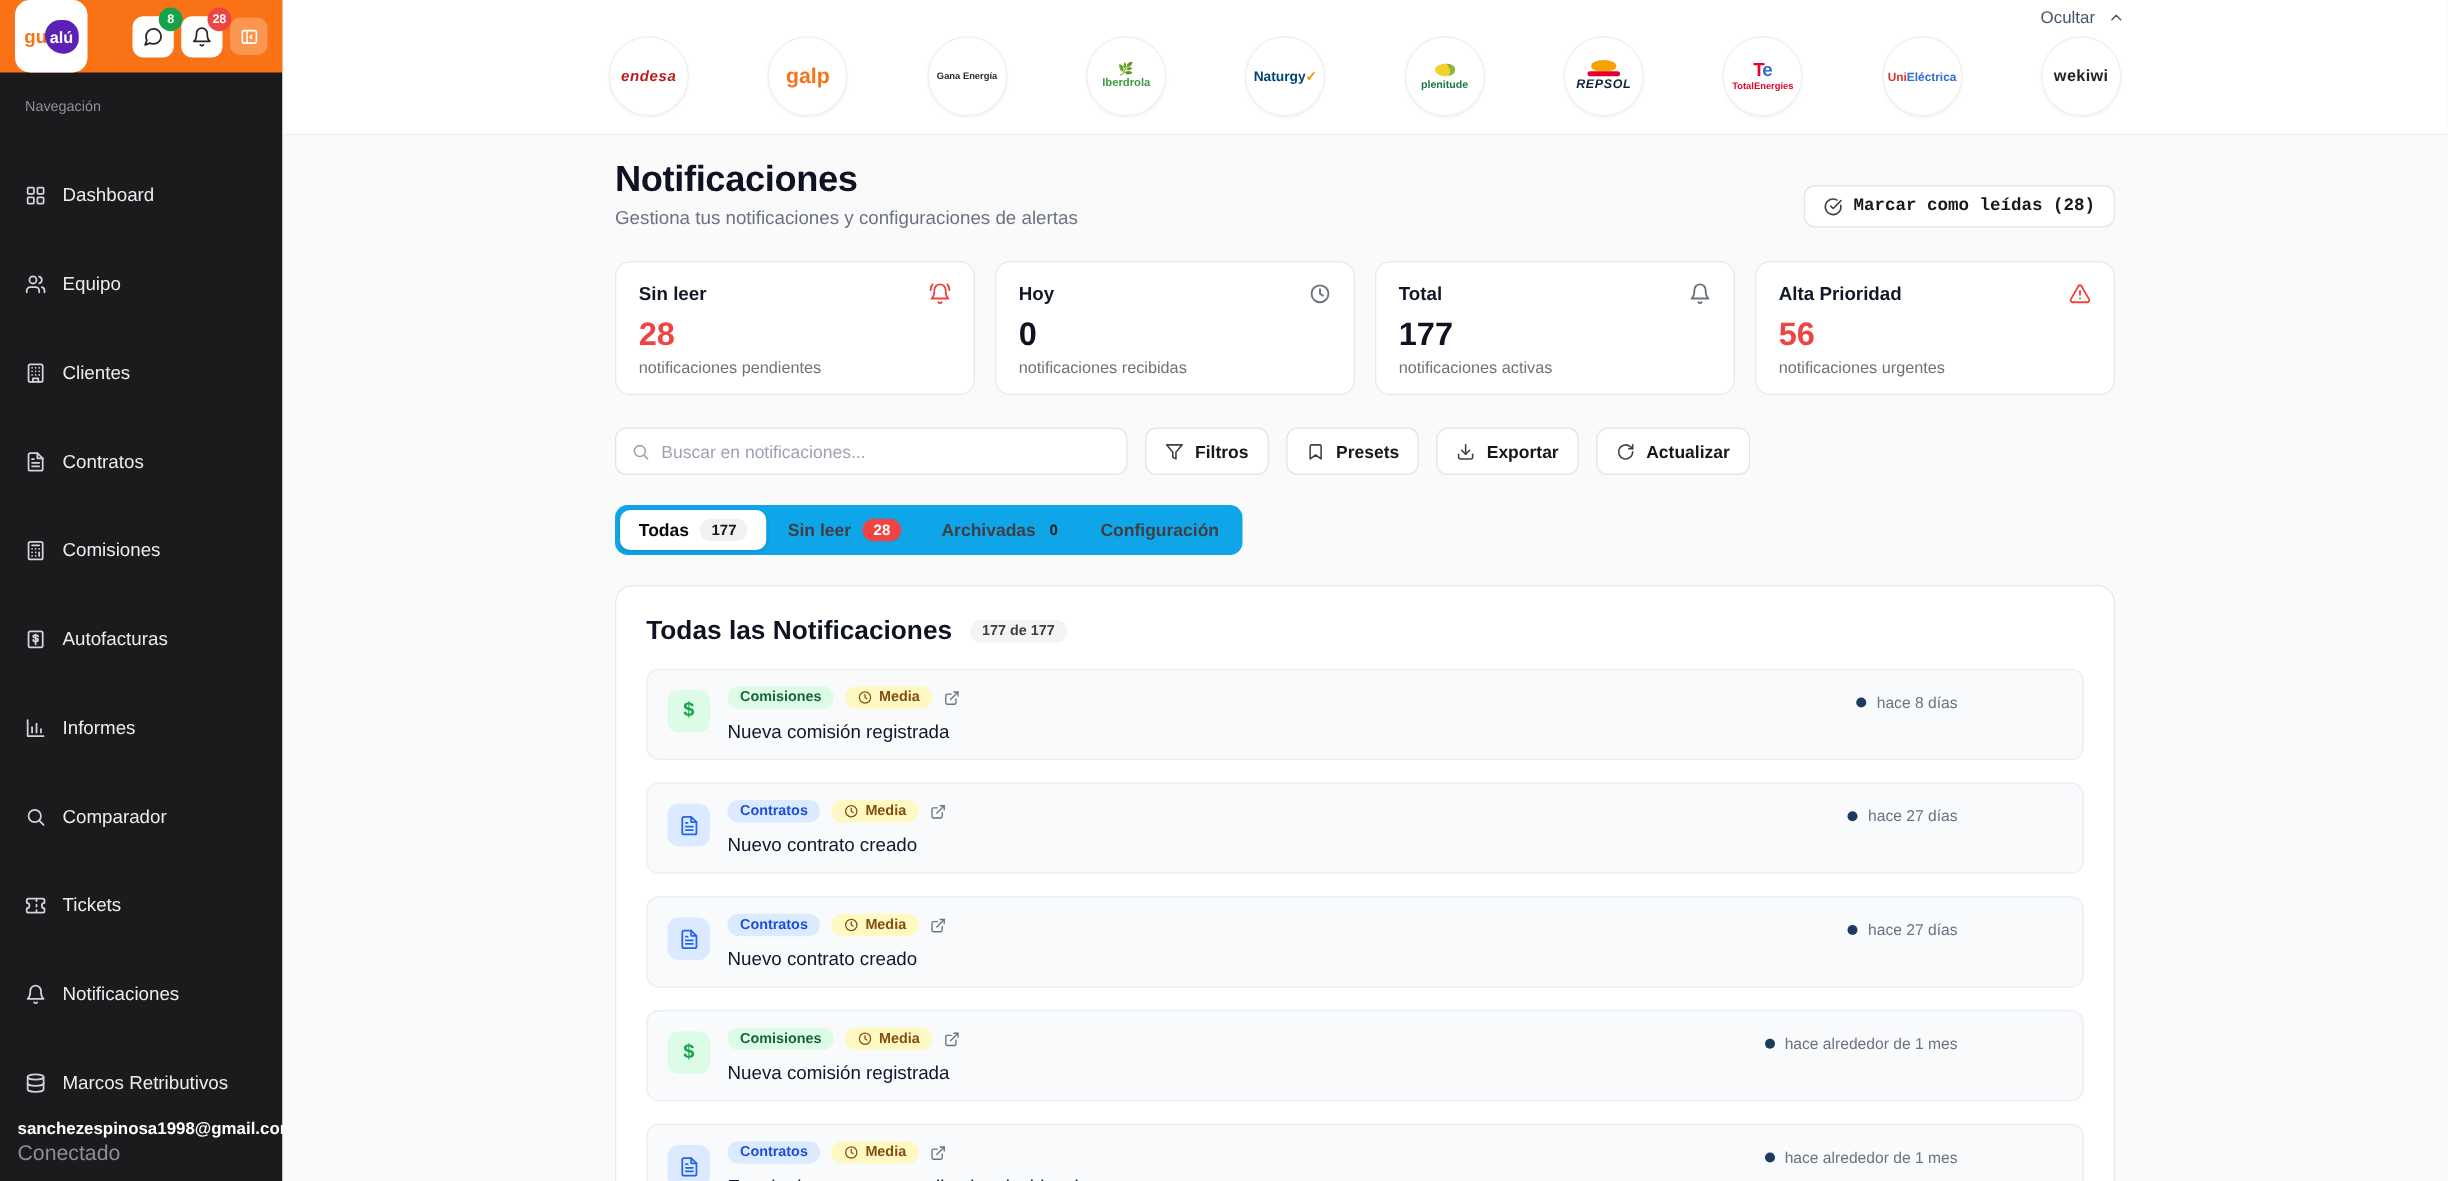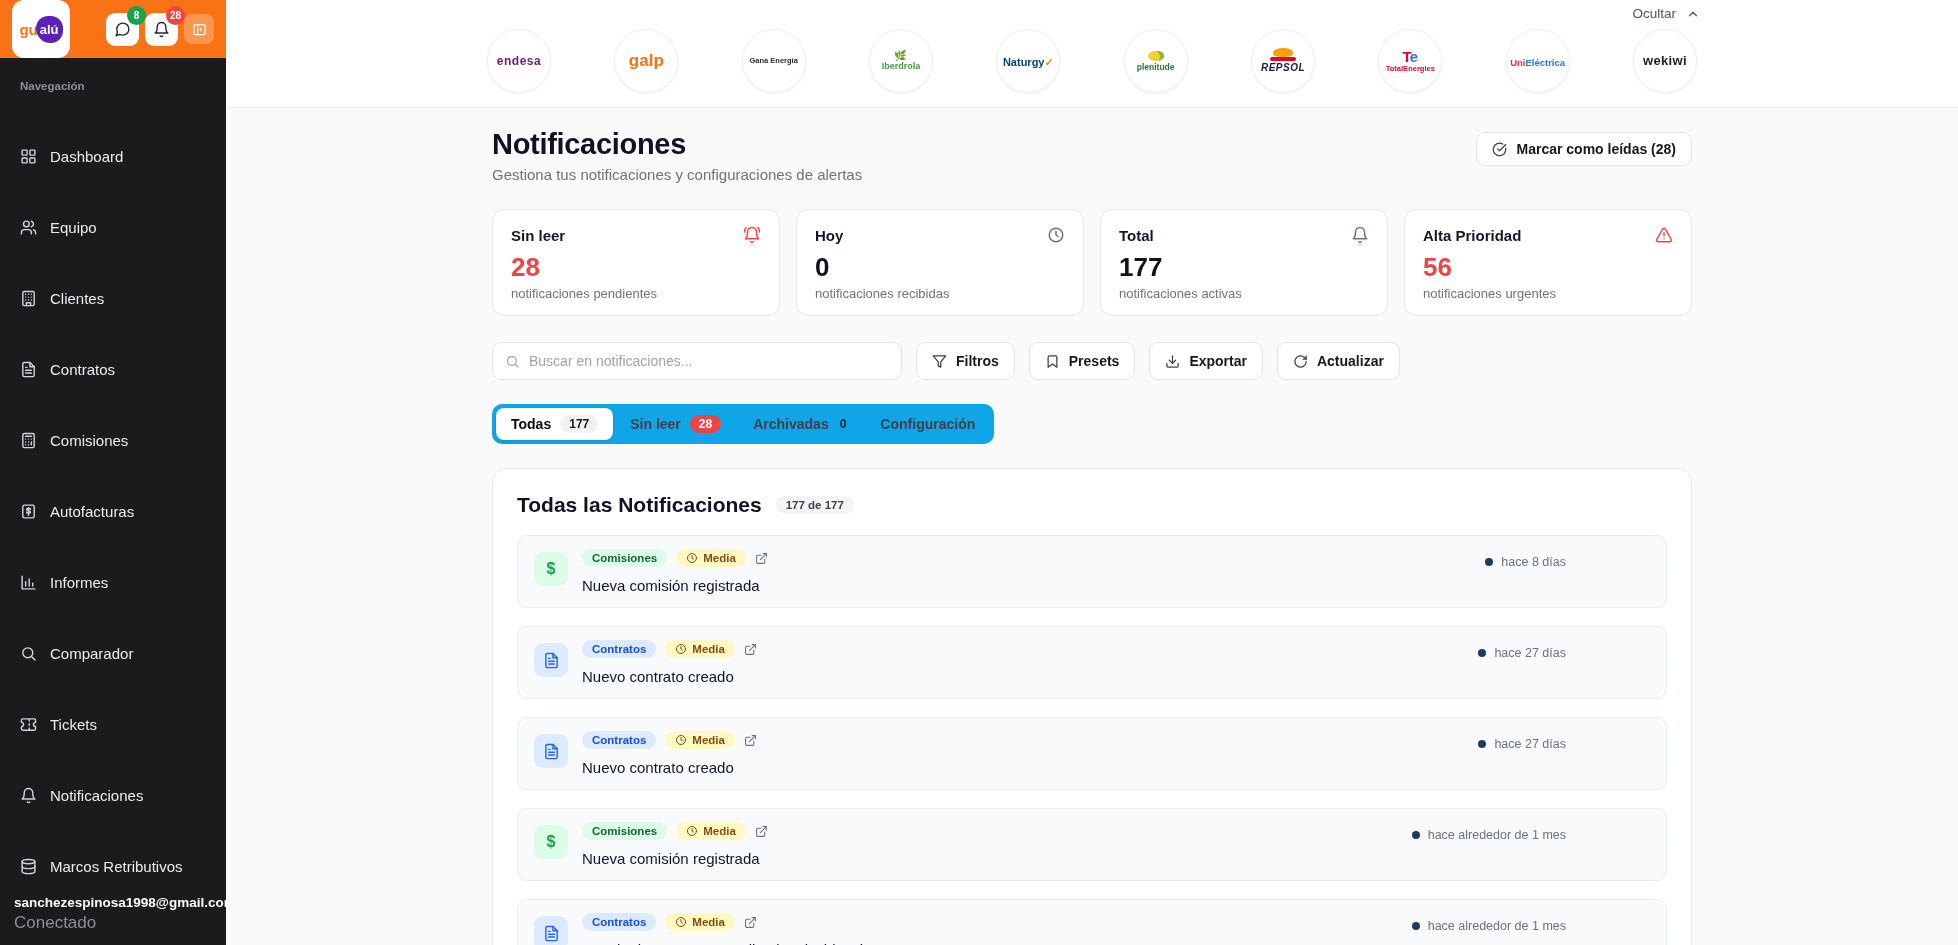--- a/index.html
+++ b/index.html
@@ -15,39 +15,39 @@
   .top-spacer { flex:1; }
   .icon-btn { position:relative; width:33px; height:33px; background:#fff; border:none; border-radius:9px; display:flex; align-items:center; justify-content:center; color:#27272a; cursor:pointer; }
   .icon-btn .ic { width:17px; height:17px; display:block; }
   .mini-badge { position:absolute; top:-7px; right:-7px; min-width:19px; height:19px; border-radius:50%; font-size:10px; font-weight:700; color:#fff; display:flex; align-items:center; justify-content:center; padding:0 3px; }
   .mini-badge.green { background:#16a34a; }
   .mini-badge.red { background:#ef4444; }
   .collapse-btn { width:30px; height:30px; background:rgba(255,255,255,.25); border:none; border-radius:8px; color:#fff; display:flex; align-items:center; justify-content:center; cursor:pointer; }
   .collapse-btn .ic { width:15px; height:15px; display:block; }
 
   .nav-scroll { flex:1; padding:14px 0 0; }
-  .nav-label { color:#8e8e96; font-size:11.5px; font-weight:700; padding:8px 20px 10px; }
+  .nav-label { color:#8e8e96; font-size:11.5px; font-weight:400; padding:8px 20px 10px; }
   .nav-item { display:flex; align-items:center; gap:13px; padding:8px 20px; font-size:15px; color:#ececee; cursor:pointer;margin-top:38px; }
   .nav-item .ic { width:17px; height:17px; color:#d4d4d8; display:block; flex:none; }
 
   .sidebar-bottom { padding:12px 14px 18px; }
   .user-email { font-size:13.5px; font-weight:700; color:#fff; }
   .user-status { font-size:17px; color:#8e8e96; margin-top:3px; }
   .side-divider { border:none; border-top:1px solid #52525b; margin:14px 0 16px; }
   .foot-item { display:flex; align-items:center; gap:13px; padding:10px 10px; font-size:15px; font-weight:600; color:#f4f4f5; cursor:pointer; border-radius:8px; }
   .foot-item .ic { width:17px; height:17px; display:block; }
 
   
   .main { flex:1; display:flex; flex-direction:column; }
   .topband { background:#fff; border-bottom:1px solid #ededed; padding:6px 28px 14px; position:relative; }
   .hide-row { display:flex; justify-content:flex-end; align-items:center; gap:10px; color:#475569; font-size:13.5px; padding-right:230px; cursor:pointer; }
   .hide-row .ic { width:14px; height:14px; display:block; }
   .logos-row { width:1210px; margin:8px auto 0; display:flex; justify-content:space-between; }
   .logo-chip { width:64px; height:64px; min-width:64px; border-radius:50%; background:#fff; border:1px solid #efefef; box-shadow:0 1px 3px rgba(0,0,0,.06); display:flex; flex-direction:column; align-items:center; justify-content:center; cursor:pointer; overflow:hidden; text-align:center; line-height:1.05; }
-  .lg-endesa { color:#701a75; font-size:12px; font-weight:600; letter-spacing:.5px; }
+  .lg-endesa { color:#b91c1c; font-size:12px; font-style:italic; font-weight:600; letter-spacing:.5px; }
   .lg-galp { color:#f4731c; font-size:17px; font-weight:800; }
   .lg-gana { color:#2b2b2b; font-size:7.5px; font-weight:700; }
   .lg-iber-mark { font-size:10px; }
   .lg-iber { color:#3f9b41; font-size:9px; font-weight:700; }
   .lg-naturgy { color:#004571; font-size:11px; font-weight:800; }
   .lg-naturgy-check { color:#f29100; font-size:11px; font-weight:800; }
   .lg-plenitude { color:#1d7a3e; font-size:8.5px; font-weight:800; }
   .lg-plen-mark { width:16px; height:10px; background:radial-gradient(circle at 30% 60%, #f2d12e 55%, #8cb63c 56%); border-radius:50% 40% 45% 50%; margin-bottom:2px; }
   .lg-repsol-mark { width:26px; height:13px; position:relative; margin-bottom:2px; }
   .lg-repsol-mark .orb { position:absolute; left:3px; top:0; width:20px; height:9px; background:#f5a200; border-radius:50% 50% 40% 40%; }
@@ -62,21 +62,21 @@
   .lg-wekiwi { color:#1f1f1f; font-size:13px; font-weight:700; letter-spacing:.3px; }
 
   .content { flex:1; overflow:hidden; background:#fafafa; }
   .container { width:1200px; margin:0 auto; padding-top:20px; }
 
   .page-header { display:flex; justify-content:space-between; align-items:flex-start; }
   .page-title { font-size:29px; font-weight:800; color:#0f1222; letter-spacing:-.3px; }
   .page-subtitle { font-size:15px; color:#6b7280; margin-top:5px; }
   .btn { display:inline-flex; align-items:center; gap:9px; background:#fff; border:1px solid #e4e4e7; border-radius:9px; padding:8px 15px; font-size:14px; font-weight:600; color:#18181b; cursor:pointer; font-family:inherit; }
   .btn .ic { width:15px; height:15px; display:block; color:#3f3f46; }
-  .mark-read { margin-top:4px; }
+  .mark-read { margin-top:20px;font-family:Liberation Mono, monospace; }
 
   .stats-row { display:flex; gap:16px; margin-top:26px; }
   .stat-card { flex:1; background:#fff; border:1px solid #e8e8ea; border-radius:12px; padding:16px 18px 18px; height:107px; }
   .stat-head { display:flex; justify-content:space-between; align-items:center; }
   .stat-label { font-size:15px; font-weight:700; color:#111827; }
   .stat-head .ic { width:18px; height:18px; display:block; }
   .ic-gray { color:#6b7280; } .ic-red { color:#ef4444; }
   .stat-value { font-size:26px; font-weight:800; margin-top:8px; color:#0f1222; }
   .stat-value.red { color:#ef4444; }
   .stat-caption { font-size:13px; color:#71717a; margin-top:3px; }

